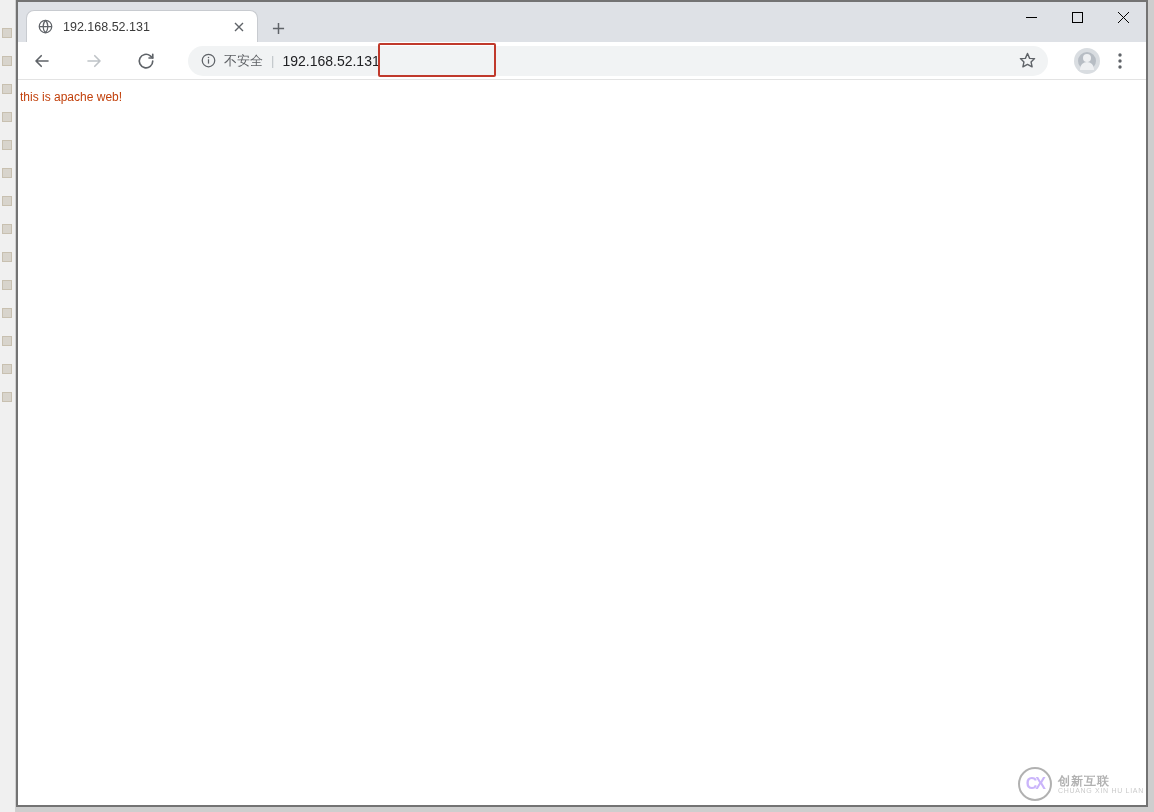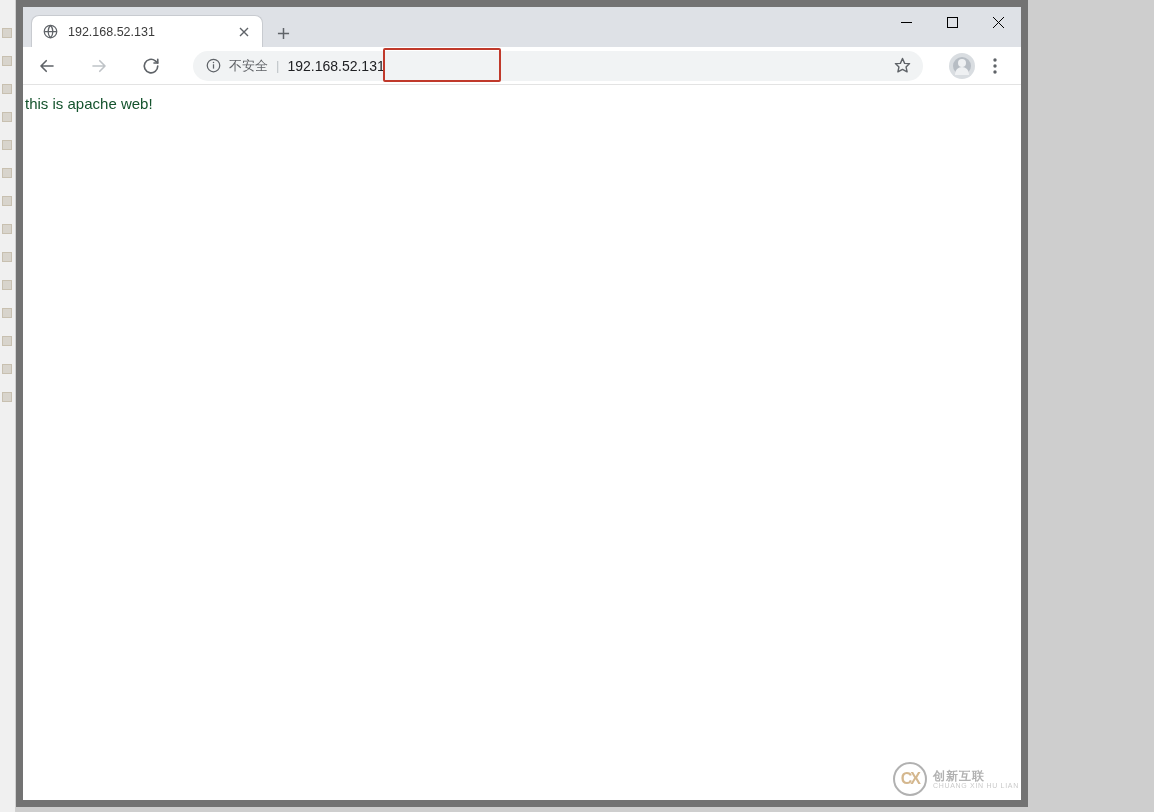--- a/index.html
+++ b/index.html
@@ -25,23 +25,23 @@
     }
     .left-strip .blur-chip {
       width: 10px; height: 10px;
       margin-bottom: 18px;
       background: #d8d4cc;
       border: 1px solid #c8c0b0;
     }
     .browser-window {
       position: absolute;
       left: 16px; top: 0;
-      width: 1012px; height: 807px;
+      width: 1132px; height: 807px;
       background: #fff;
-      border: 7px solid #737373;
+      border: 2px solid #737373;
       display: flex;
       flex-direction: column;
     }
     .titlebar {
       height: 40px;
       background: #dee1e6;
       display: flex;
       align-items: flex-end;
       position: relative;
     }
@@ -169,34 +169,34 @@
     .kebab {
       width:28px;height:28px;display:flex;align-items:center;justify-content:center;color:#5f6368;
     }
     .page-content {
       flex:1;
       background:#fff;
       padding: 10px 0 0 0;
       position:relative;
     }
     .page-text {
-      font-size:15px;
-      color:#14532d;
+      font-size:12px;
+      color:#c2410c;
       padding-left:2px;
     }
     .watermark {
       position:absolute;
       right:2px; bottom:4px;
       display:flex;align-items:center;gap:6px;
       opacity:0.45;
     }
     .watermark .wm-logo {
       width:34px;height:34px;border:2px solid #555;border-radius:50%;
       display:flex;align-items:center;justify-content:center;
-      color:#a16207;font-weight:700;font-size:16px;letter-spacing:-2px;
+      color:#8b5cf6;font-weight:700;font-size:16px;letter-spacing:-2px;
     }
     .watermark .wm-text { line-height:1; }
     .watermark .wm-main { font-size:12px;color:#555;font-weight:700;letter-spacing:1px; }
     .watermark .wm-sub { font-size:7px;color:#888;letter-spacing:0.7px; }
     svg { display:block; }
   </style>
 </head>
 <body>
 
 <div class="left-strip">

